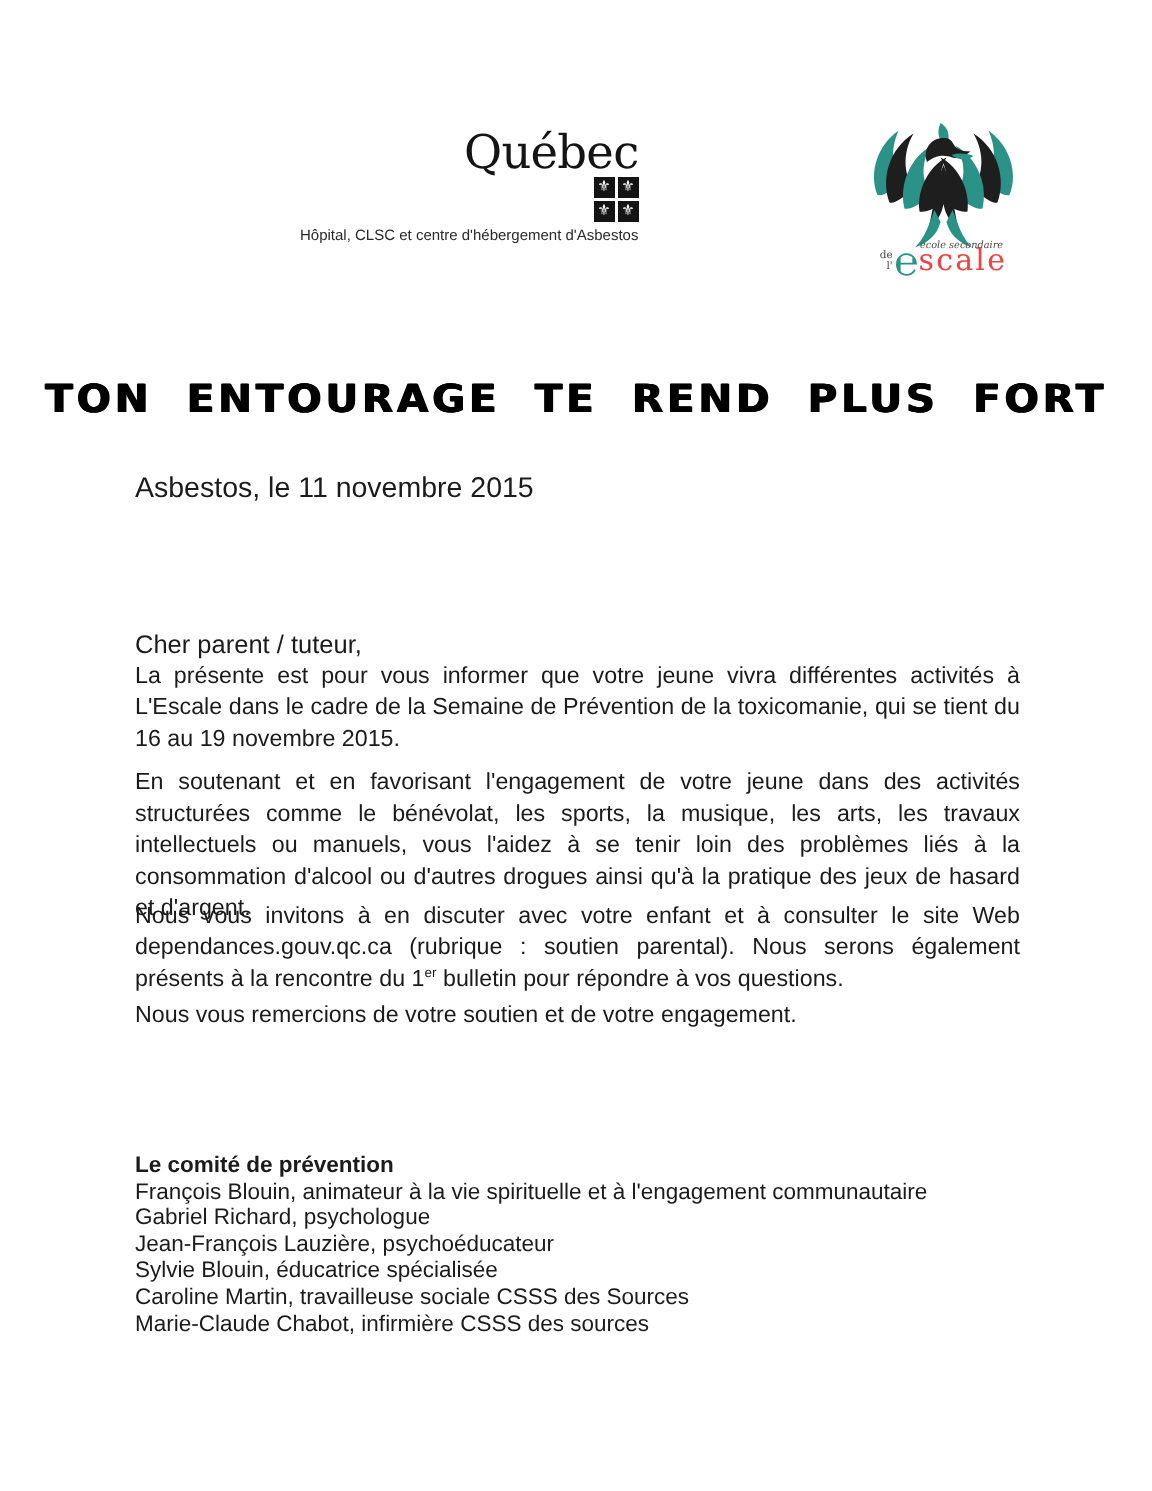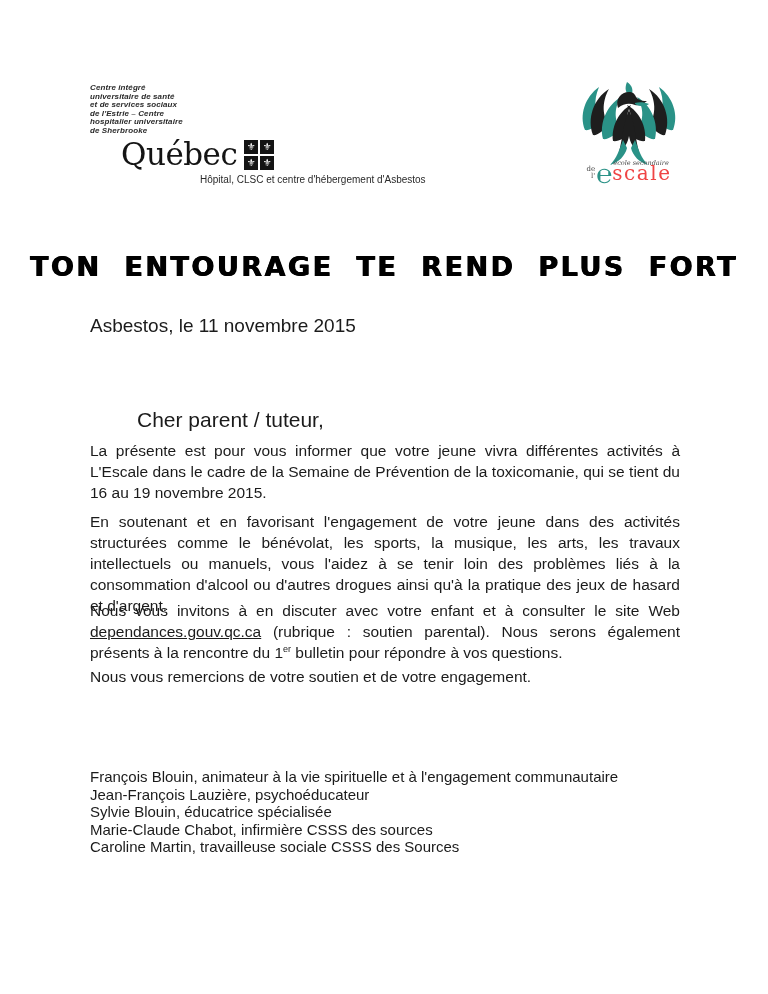--- a/index.html
+++ b/index.html
@@ -11,21 +11,21 @@
     font-family:"Liberation Sans", sans-serif;
     color:#1b1b1b;
     overflow:hidden;
     margin:0 auto;
   }
 
   
   .logo-left { position:absolute; left:90px; top:84px; }
   .org-lines { font-family:"Liberation Sans", sans-serif; font-style:italic; font-weight:bold;
                font-size:8px; line-height:8.6px; color:#2a2a2a; letter-spacing:0.1px; }
-  .quebec-row { display:flex; align-items:flex-end; margin-top:3px; margin-left:31px; }
+  .quebec-row { display:flex; align-items:flex-end; margin-top:3px; margin-left:12px;flex-direction:column; }
   .quebec-wordmark { font-family:"DejaVu Serif", serif; font-size:31px; line-height:31px;
                      color:#141414; letter-spacing:-0.5px; }
   .flag { display:grid; grid-template-columns:14px 14px; grid-template-rows:14px 14px;
           gap:2px; margin-left:7px; }
   .flag-cell { background:#141414; color:#ffffff; font-size:10px; line-height:14px;
                display:flex; align-items:center; justify-content:center;
                font-family:"DejaVu Sans", sans-serif; }
   .tagline { margin-left:110px; margin-top:4px; font-size:10px; font-weight:normal;
              color:#2a2a2a; white-space:nowrap; }
 
@@ -44,49 +44,41 @@
   .scale-word { font-family:"DejaVu Serif", serif; font-size:20px; line-height:20px;
                 color:#ef4444; letter-spacing:1.5px; }
 
   
   .title { position:absolute; top:251px; left:0; width:768px; text-align:center;
            font-family:"DejaVu Sans", sans-serif; font-weight:bold; font-size:27px;
            letter-spacing:2.5px; word-spacing:11px; color:#000;
            text-shadow:0.6px 0 #000, -0.3px 0 #000; transform:scaleY(0.96); }
 
   .dateline   { position:absolute; left:90px; top:315px; font-size:19px; }
-  .salutation { position:absolute; left:90px; top:408px; font-size:21px;margin-left:47px; }
+  .salutation { position:absolute; left:90px; top:420px; font-size:17px; }
 
   .para { position:absolute; left:90px; width:590px; font-size:15.5px; line-height:21px;
           text-align:justify; color:#1b1b1b; }
   .para1 { top:440px; }
   .para2 { top:511px; }
   .para3 { top:600px; }
   .para4 { top:666px; text-align:left; }
 
-  .doc-link { text-decoration:underline; color:inherit;margin-top:24px; }
+  .doc-link { color:inherit;margin-top:24px; }
   .sup { font-size:9px; vertical-align:super; line-height:0;margin-top:48px; }
 
   .committee { position:absolute; left:90px; top:768px; font-size:15px; line-height:17.6px; }
   .committee-heading { font-weight:bold; }
 </style>
 </head>
 <body>
 
 <div class="page">
 
   <div class="logo-left">
-    <div class="org-lines">
-      <div>Centre intégré</div>
-      <div>universitaire de santé</div>
-      <div>et de services sociaux</div>
-      <div>de l'Estrie – Centre</div>
-      <div>hospitalier universitaire</div>
-      <div>de Sherbrooke</div>
-    </div>
     <div class="quebec-row">
       <span class="quebec-wordmark">Québec</span>
       <span class="flag">
         <span class="flag-cell">⚜</span>
         <span class="flag-cell">⚜</span>
         <span class="flag-cell">⚜</span>
         <span class="flag-cell">⚜</span>
       </span>
     </div>
     <div class="tagline">Hôpital, CLSC et centre d'hébergement d'Asbestos</div>
@@ -132,20 +124,22 @@
 
   <div class="dateline">Asbestos, le 11 novembre 2015</div>
   <div class="salutation">Cher parent / tuteur,</div>
 
   <div class="para para1">La présente est pour vous informer que votre jeune vivra différentes activités à L'Escale dans le cadre de la Semaine de Prévention de la toxicomanie, qui se tient du 16 au 19 novembre 2015.</div>
   <div class="para para2">En soutenant et en favorisant l'engagement de votre jeune dans des activités structurées comme le bénévolat, les sports, la musique, les arts, les travaux intellectuels ou manuels, vous l'aidez à se tenir loin des problèmes liés à la consommation d'alcool ou d'autres drogues ainsi qu'à la pratique des jeux de hasard et d'argent.</div>
   <div class="para para3"><span>Nous vous invitons à en discuter avec votre enfant et à consulter le site Web </span><span class="doc-link">dependances.gouv.qc.ca</span><span> (rubrique : soutien parental). Nous serons également présents à la rencontre du 1</span><sup class="sup">er</sup><span> bulletin pour répondre à vos questions.</span></div>
   <div class="para para4">Nous vous remercions de votre soutien et de votre engagement.</div>
 
   <div class="committee">
+    <div class="committee-heading">Le comité de prévention</div>
     <div>François Blouin, animateur à la vie spirituelle et à l'engagement communautaire</div>
+    <div>Gabriel Richard, psychologue</div>
     <div>Jean-François Lauzière, psychoéducateur</div>
     <div>Sylvie Blouin, éducatrice spécialisée</div>
+    <div>Caroline Martin, travailleuse sociale CSSS des Sources</div>
     <div>Marie-Claude Chabot, infirmière CSSS des sources</div>
-    <div>Caroline Martin, travailleuse sociale CSSS des Sources</div>
   </div>
 
 </div>
 
 </body></html>

